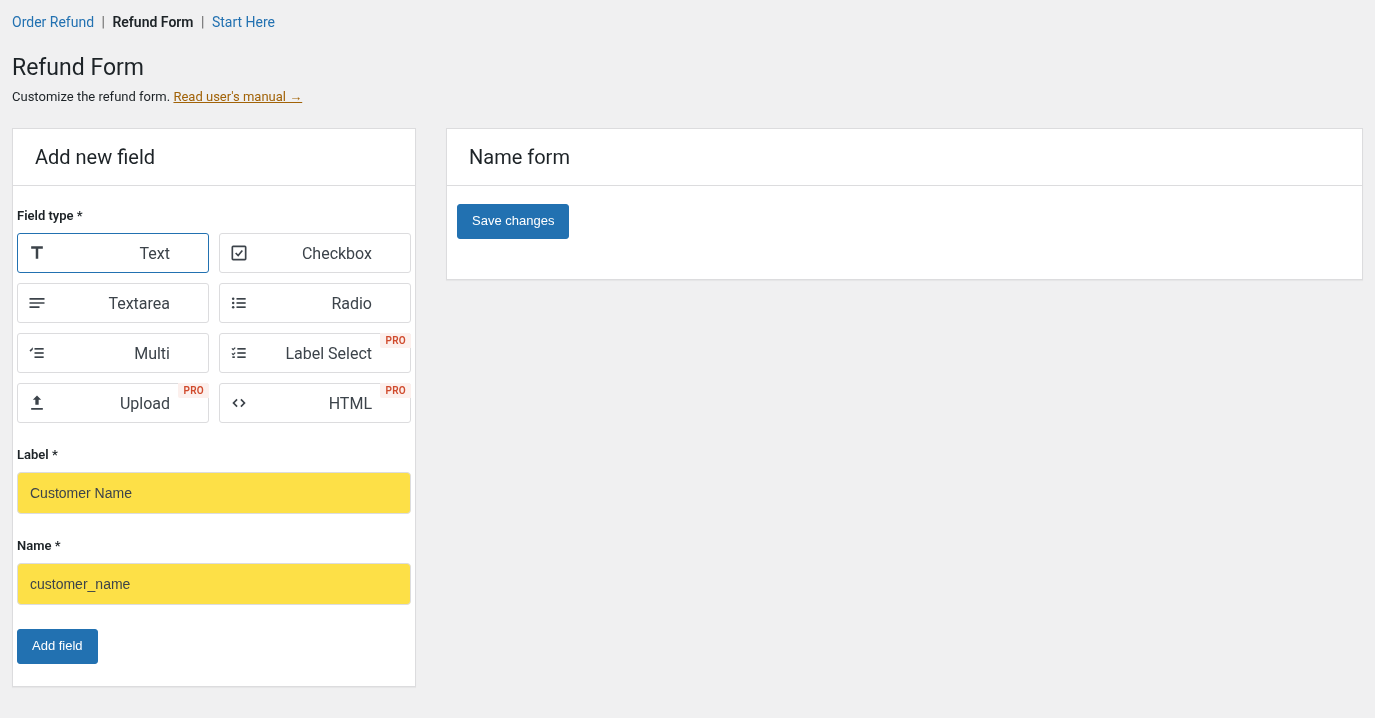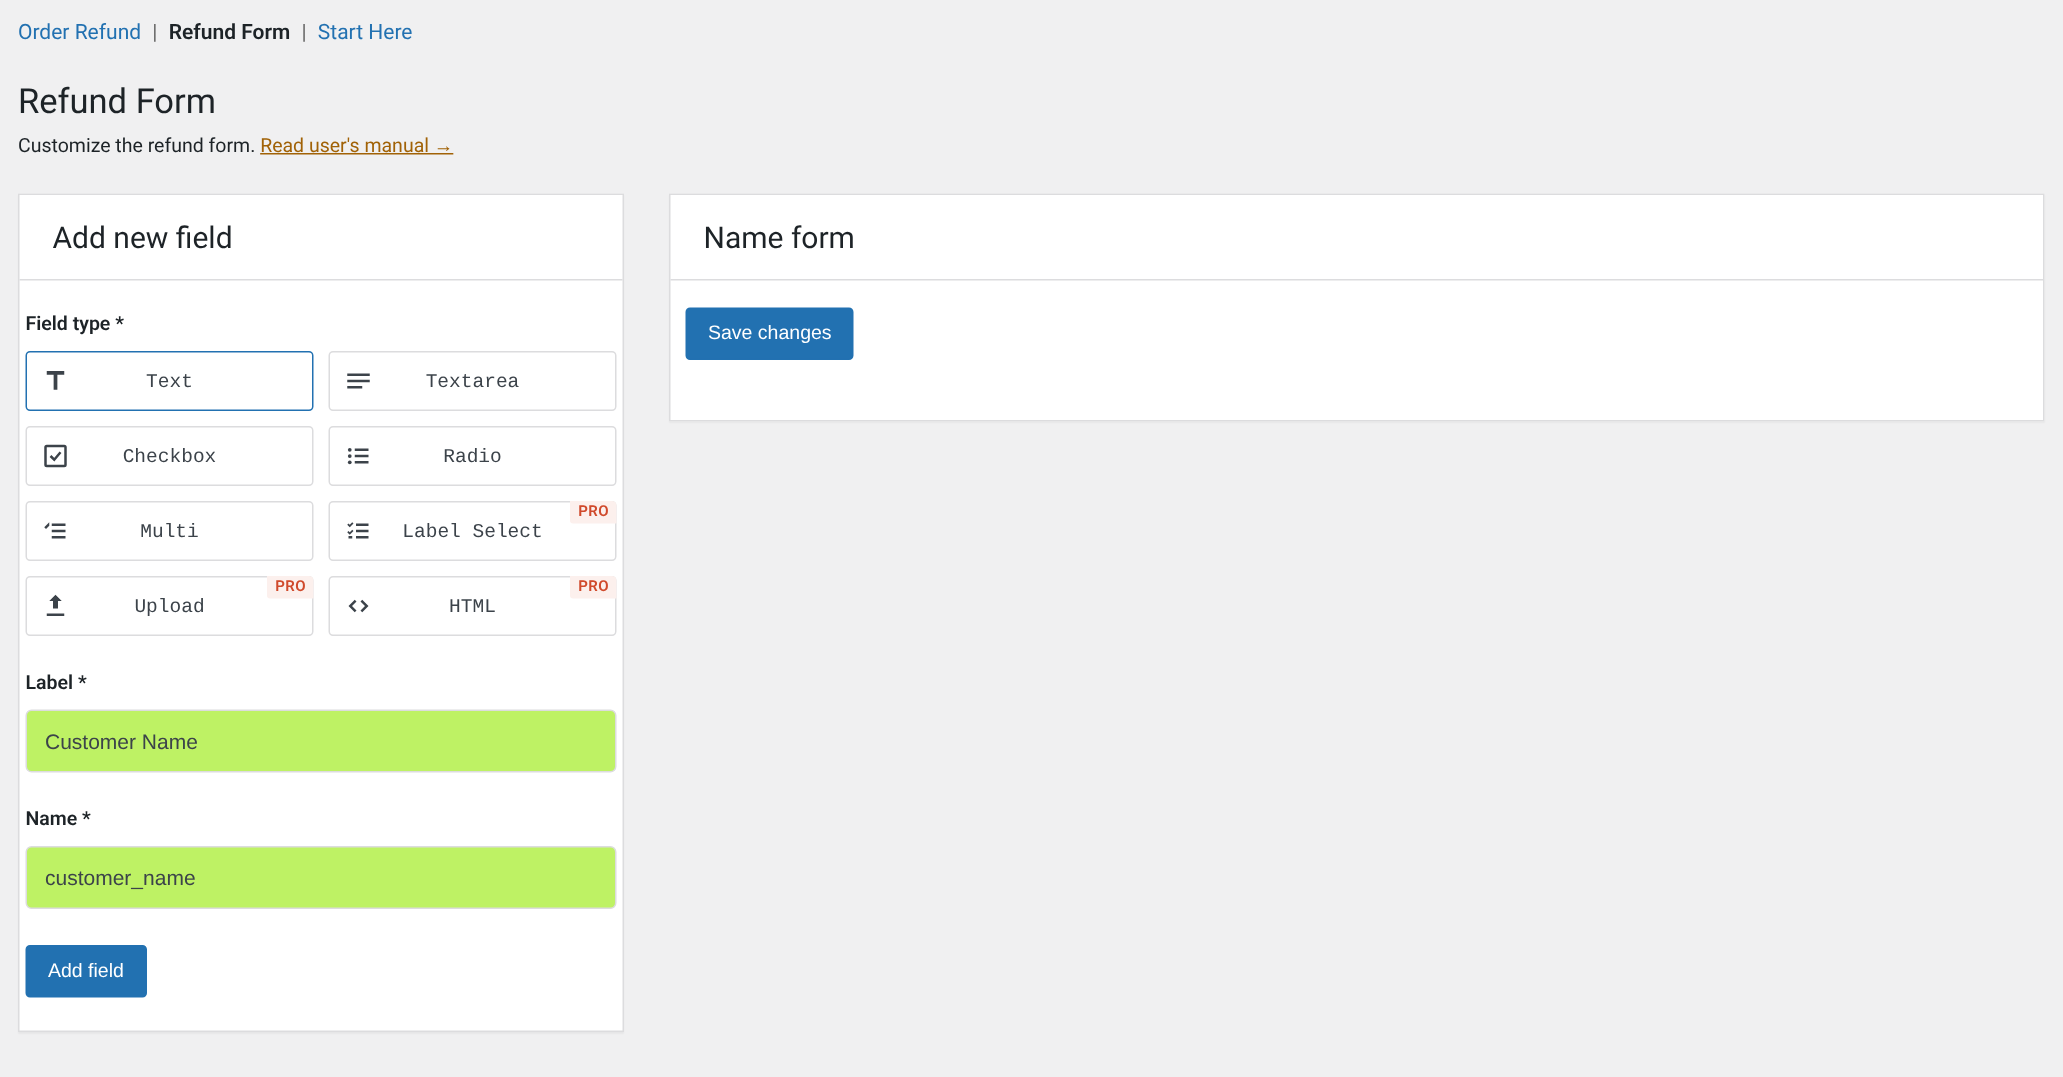--- a/index.html
+++ b/index.html
@@ -102,25 +102,24 @@
   }
   .type-option .icon {
     width: 38px;
     display: flex;
     align-items: center;
     justify-content: center;
     color: #3c434a;
   }
   .type-option .label {
     flex: 1;
-    text-align: center;
+    text-align: right;
     padding-right: 38px;
-    font-size: 13px;
+    font-size: 16px;
     color: #3c434a;
-    font-family: Liberation Mono, monospace;
   }
   .type-option .pro-badge {
     position: absolute;
     top: -1px;
     right: -1px;
     background: #fcf0ed;
     color: #d04a2c;
     font-size: 10px;
     font-weight: 600;
     padding: 2px 5px;
@@ -128,21 +127,21 @@
     letter-spacing: 0.3px;
   }
   .text-input {
     width: 100%;
     height: 42px;
     border: 1px solid #dcdcde;
     border-radius: 4px;
     padding: 0 12px;
     font-size: 14px;
     color: #3c434a;
-    background: #bef264;
+    background: #fde047;
   }
   .field-block { margin-bottom: 24px; }
   .button-primary {
     background: #2271b1;
     border: 1px solid #2271b1;
     color: #fff;
     padding: 6px 14px;
     font-size: 13px;
     border-radius: 3px;
     cursor: pointer;
@@ -183,35 +182,35 @@
             <span class="icon">
               <svg width="20" height="20" viewBox="0 0 24 24" fill="currentColor">
                   <path d="M5 4v3h5.5v12h3V7H19V4z"></path>
                 </svg>
             </span>
             <span class="label">Text</span>
           </div>
 
           <div class="type-option">
             <span class="icon">
-              <svg width="20" height="20" viewBox="0 0 24 24" fill="currentColor">
-                  <path d="M3 6h18v2H3V6zm0 5h18v2H3v-2zm0 5h12v2H3v-2z"></path>
-                </svg>
-            </span>
-            <span class="label">Textarea</span>
-          </div>
-
-          <div class="type-option">
-            <span class="icon">
               <svg width="20" height="20" viewBox="0 0 24 24" fill="none" stroke="currentColor" stroke-width="2">
                   <rect x="4" y="4" width="16" height="16" rx="1"></rect>
                   <path d="M8 12l3 3 5-6"></path>
                 </svg>
             </span>
             <span class="label">Checkbox</span>
+          </div>
+
+          <div class="type-option">
+            <span class="icon">
+              <svg width="20" height="20" viewBox="0 0 24 24" fill="currentColor">
+                  <path d="M3 6h18v2H3V6zm0 5h18v2H3v-2zm0 5h12v2H3v-2z"></path>
+                </svg>
+            </span>
+            <span class="label">Textarea</span>
           </div>
 
           <div class="type-option">
             <span class="icon">
               <svg width="20" height="20" viewBox="0 0 24 24" fill="currentColor">
                   <circle cx="5" cy="7" r="1.5"></circle>
                   <rect x="9" y="6" width="11" height="2"></rect>
                   <circle cx="5" cy="12" r="1.5"></circle>
                   <rect x="9" y="11" width="11" height="2"></rect>
                   <circle cx="5" cy="17" r="1.5"></circle>

